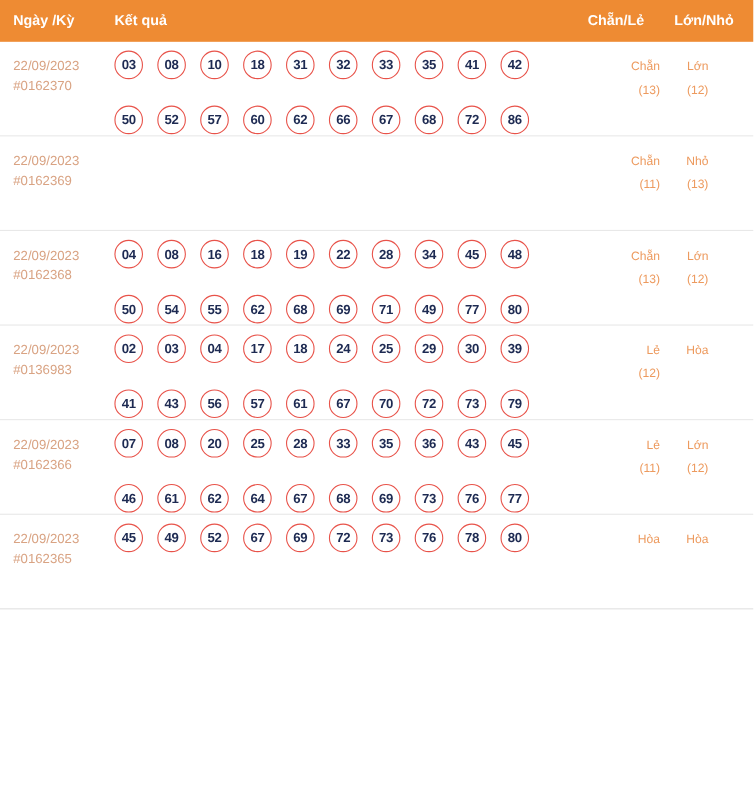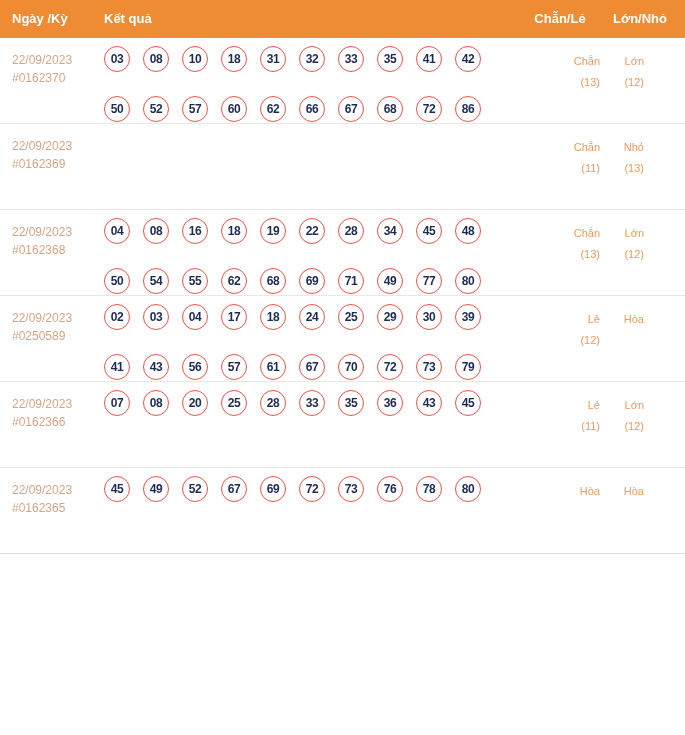--- a/index.html
+++ b/index.html
@@ -172,21 +172,21 @@
       <span class="stat-count">(13)</span>
     </div>
     <div class="cell-stat cell-bigsmall">
       <span class="stat-label">Lớn</span>
       <span class="stat-count">(12)</span>
     </div>
       </div>
       <div class="row">
     <div class="cell-date">
       <span class="date-line">22/09/2023</span>
-      <span class="id-line">#0250589</span>
+      <span class="id-line">#0136983</span>
     </div>
     <div class="cell-balls">
       <div class="ball-line">
         <span class="ball">02</span><span class="ball">03</span><span class="ball">04</span><span class="ball">17</span><span class="ball">18</span><span class="ball">24</span><span class="ball">25</span><span class="ball">29</span><span class="ball">30</span><span class="ball">39</span>
       </div>
       <div class="ball-line">
         <span class="ball">41</span><span class="ball">43</span><span class="ball">56</span><span class="ball">57</span><span class="ball">61</span><span class="ball">67</span><span class="ball">70</span><span class="ball">72</span><span class="ball">73</span><span class="ball">79</span>
       </div>
     </div>
     <div class="cell-stat cell-oddeven">
@@ -200,20 +200,23 @@
       </div>
       <div class="row">
     <div class="cell-date">
       <span class="date-line">22/09/2023</span>
       <span class="id-line">#0162366</span>
     </div>
     <div class="cell-balls">
       <div class="ball-line">
         <span class="ball">07</span><span class="ball">08</span><span class="ball">20</span><span class="ball">25</span><span class="ball">28</span><span class="ball">33</span><span class="ball">35</span><span class="ball">36</span><span class="ball">43</span><span class="ball">45</span>
       </div>
+      <div class="ball-line">
+        <span class="ball">46</span><span class="ball">61</span><span class="ball">62</span><span class="ball">64</span><span class="ball">67</span><span class="ball">68</span><span class="ball">69</span><span class="ball">73</span><span class="ball">76</span><span class="ball">77</span>
+      </div>
     </div>
     <div class="cell-stat cell-oddeven">
       <span class="stat-label">Lẻ</span>
       <span class="stat-count">(11)</span>
     </div>
     <div class="cell-stat cell-bigsmall">
       <span class="stat-label">Lớn</span>
       <span class="stat-count">(12)</span>
     </div>
       </div>

